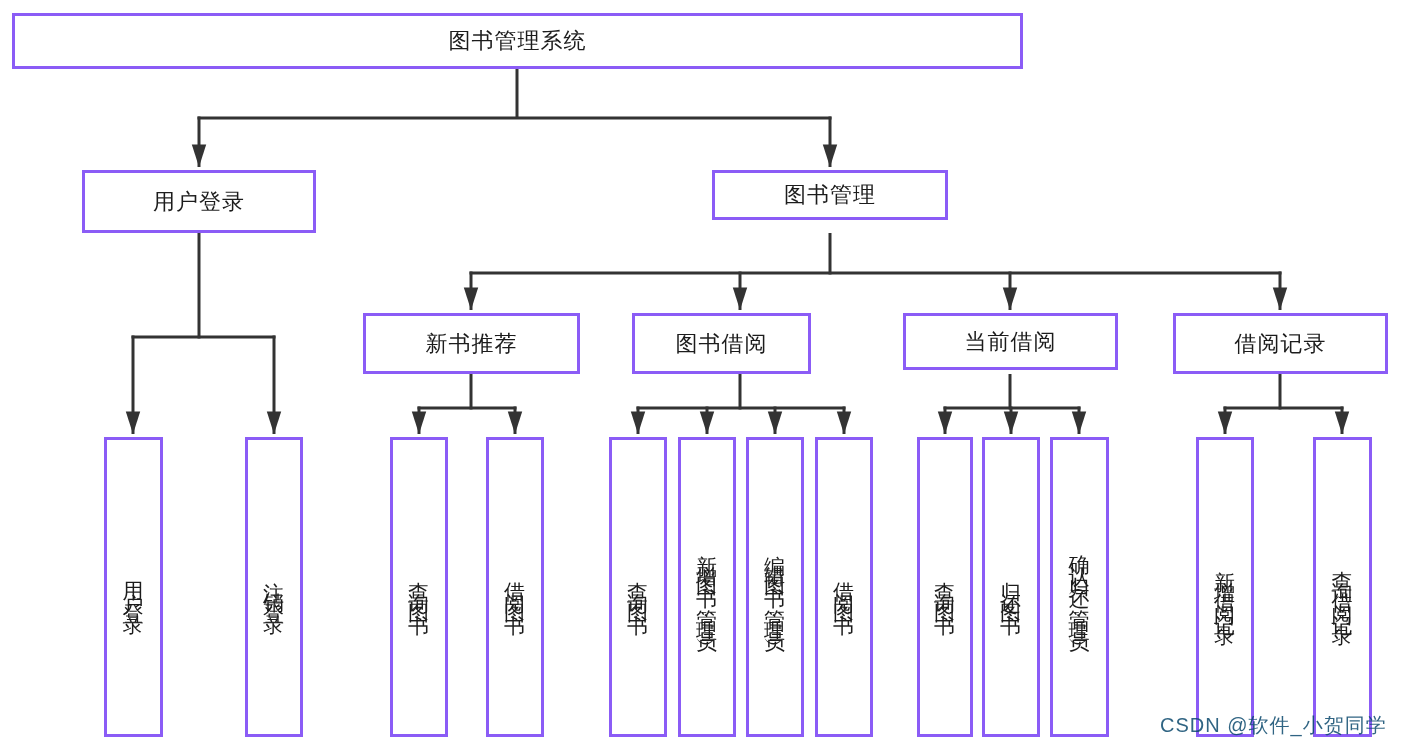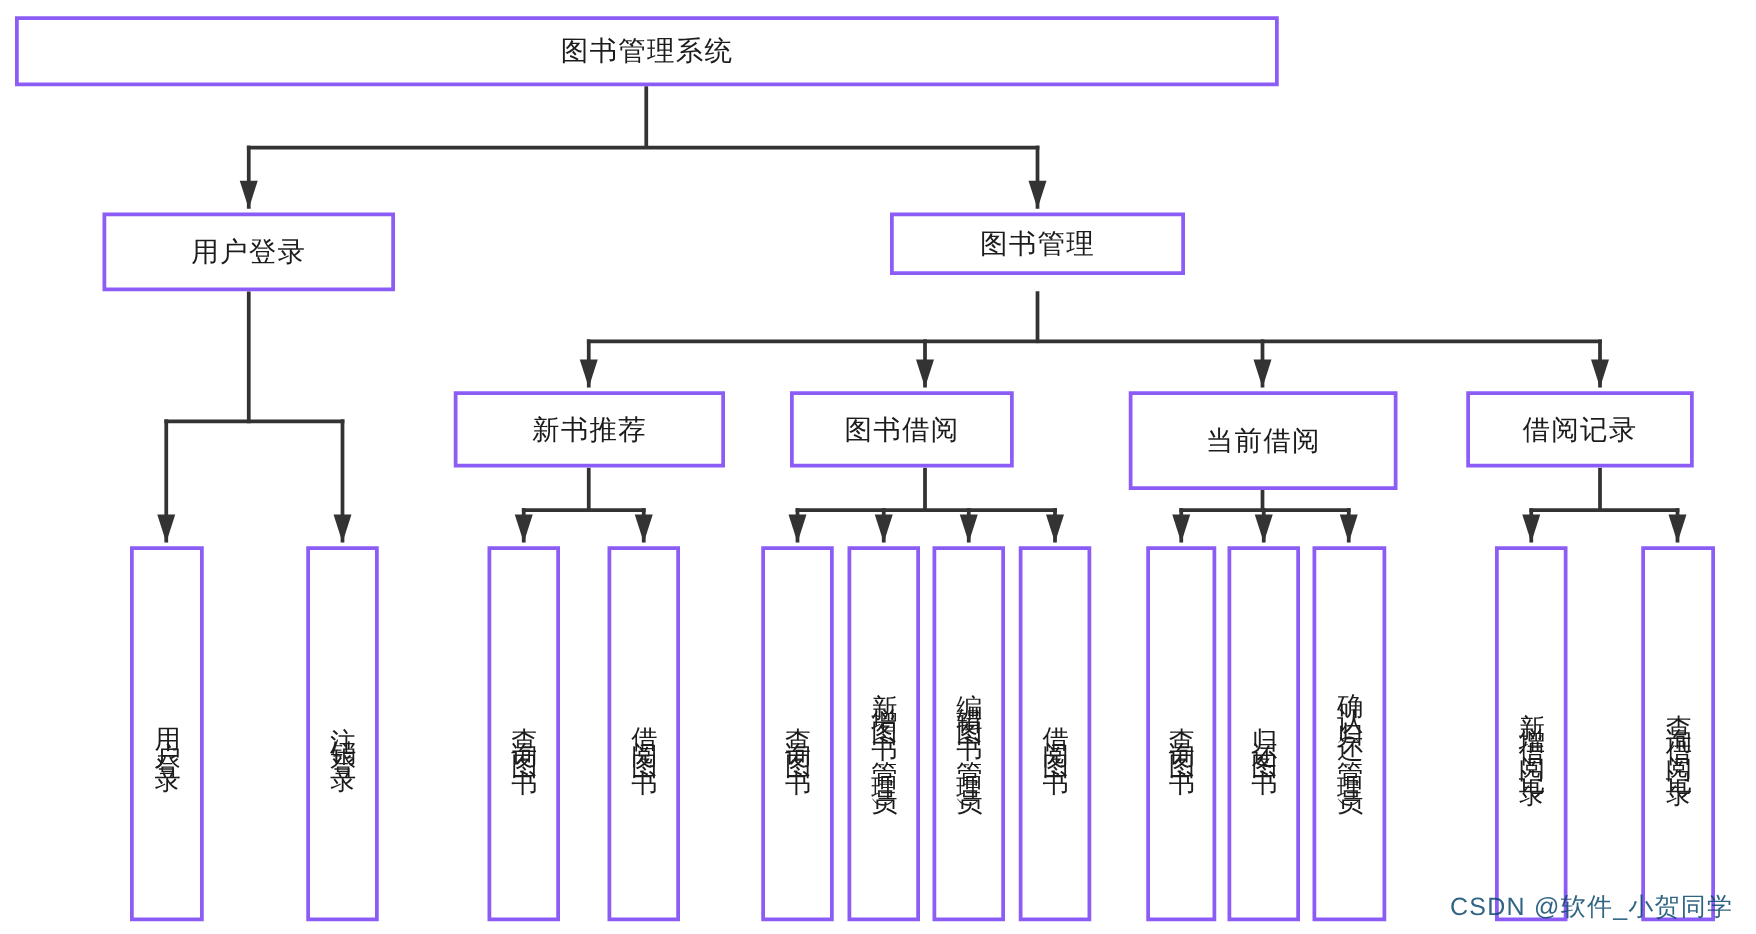--- a/index.html
+++ b/index.html
@@ -111,24 +111,24 @@
   <div class="box h" style="left:712px;top:170px;width:236px;height:50px;">
     <span>图书管理</span>
   </div>
 
   <div class="box h" style="left:363px;top:313px;width:217px;height:61px;">
     <span>新书推荐</span>
   </div>
   <div class="box h" style="left:632px;top:313px;width:179px;height:61px;">
     <span>图书借阅</span>
   </div>
-  <div class="box h" style="left:903px;top:313px;width:215px;height:79px;">
+  <div class="box h" style="left:903px;top:313px;width:215px;height:57px;">
     <span>当前借阅</span>
   </div>
-  <div class="box h" style="left:1173px;top:313px;width:182px;height:61px;">
+  <div class="box h" style="left:1173px;top:313px;width:215px;height:61px;">
     <span>借阅记录</span>
   </div>
 
   <div class="box v" style="left:104px;top:437px;width:59px;height:300px;">
     <span>用户登录</span>
   </div>
   <div class="box v" style="left:245px;top:437px;width:58px;height:300px;">
     <span>注销登录</span>
   </div>
 

